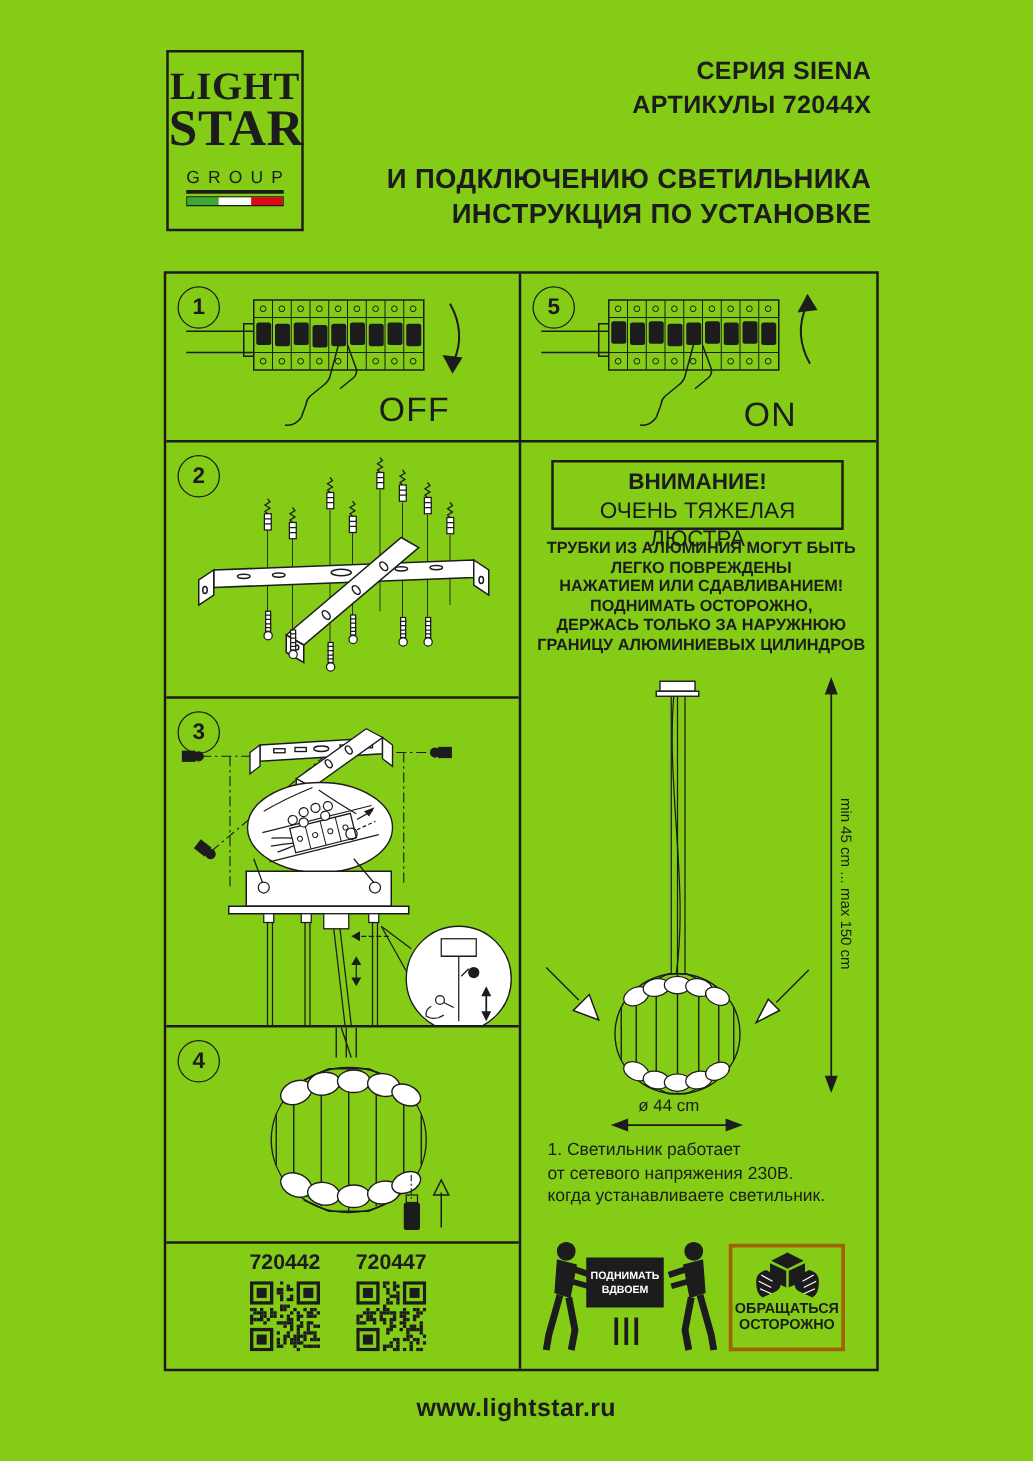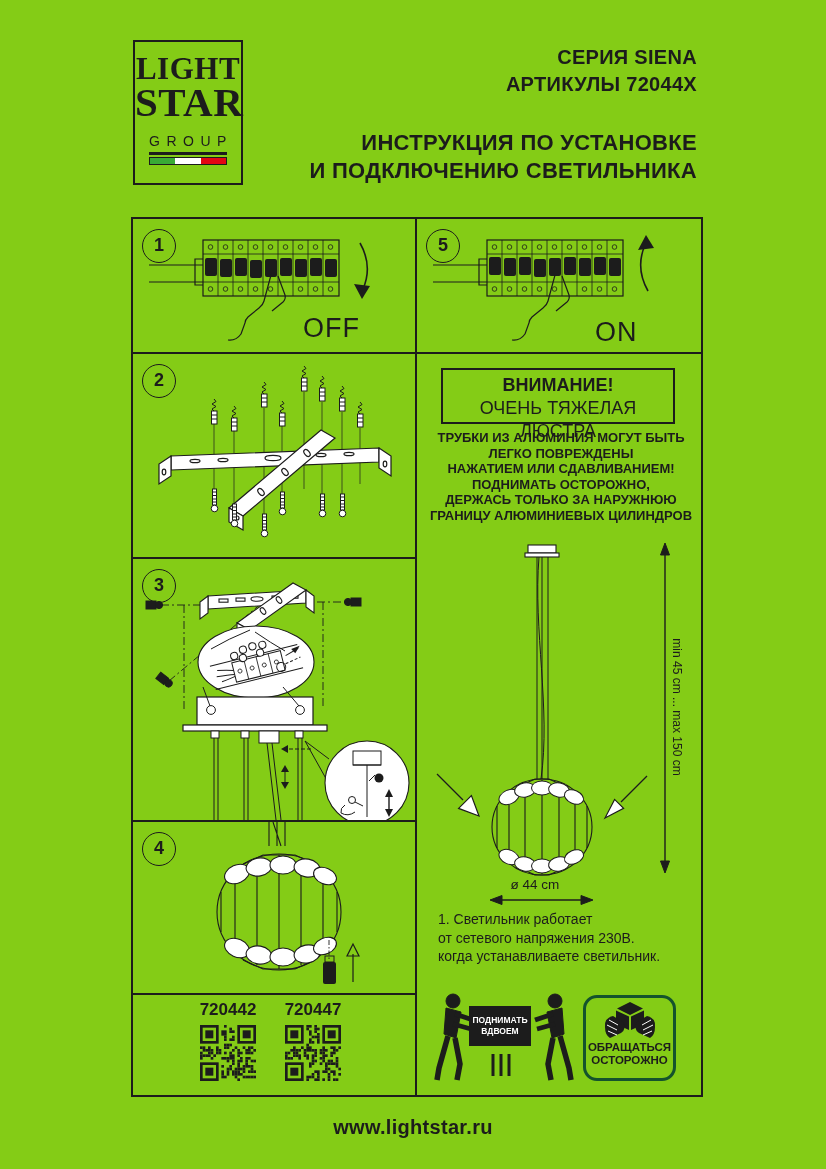--- a/index.html
+++ b/index.html
@@ -31,21 +31,21 @@
            text-align:center;padding-top:4px;}
   .warnbox .w1{font-size:18px;font-weight:bold;line-height:23px;}
   .warnbox .w2{font-size:18px;line-height:23px;}
   .warntext{position:absolute;left:6px;top:76px;width:276px;text-align:center;font-weight:bold;font-size:13px;line-height:15.6px;}
   .dim-v{position:absolute;left:185px;top:346px;width:150px;text-align:center;font-size:12px;transform:rotate(90deg);white-space:nowrap;}
   .dim-d{position:absolute;left:58px;top:523px;width:120px;text-align:center;font-size:13.5px;}
   .notes{position:absolute;left:21px;top:556px;font-size:14px;line-height:18.6px;}
   .lift{position:absolute;left:16px;top:638px;width:142px;height:95px;}
   .liftbox{position:absolute;left:36px;top:14px;width:62px;height:40px;background:#1c1c1c;color:#fff;text-align:center;
            font-weight:bold;font-size:8.5px;line-height:10.5px;padding-top:9px;box-sizing:border-box;}
-  .care{position:absolute;left:166px;top:641px;width:93px;height:86px;border:3px solid #14532d;border-radius:14px;
+  .care{position:absolute;left:166px;top:641px;width:93px;height:86px;border:3px solid #a16207;border-radius:0;
         box-sizing:border-box;text-align:center;}
   .care .ct{font-size:11.5px;font-weight:bold;line-height:13px;}
   
   .qrnum{position:absolute;top:5px;font-size:17px;font-weight:bold;width:90px;text-align:center;}
   .qr{position:absolute;width:56px;height:56px;}
   
   .footer{position:absolute;left:0;top:1116px;width:100%;text-align:center;font-size:20px;font-weight:bold;letter-spacing:.3px;}
   svg{display:block;}
 </style>
 </head>
@@ -62,22 +62,22 @@
       <i style="background:#3aaa35"></i>
       <i style="background:#ffffff"></i>
       <i style="background:#e30613"></i>
     </div>
   </div>
 
   <div class="titles">
     <div class="t-small">СЕРИЯ SIENA</div>
     <div class="t-small">АРТИКУЛЫ 72044X</div>
     <div class="t-gap"></div>
+    <div class="t-big">И ПОДКЛЮЧЕНИЮ СВЕТИЛЬНИКА</div>
     <div class="t-big">ИНСТРУКЦИЯ ПО УСТАНОВКЕ</div>
-    <div class="t-big">И ПОДКЛЮЧЕНИЮ СВЕТИЛЬНИКА</div>
   </div>
 
   <div class="grid">
     <div class="gline" style="left:282px;top:0;width:2px;height:876px"></div>
     <div class="gline" style="left:0;top:133px;width:568px;height:2px"></div>
     <div class="gline" style="left:0;top:338px;width:282px;height:2px"></div>
     <div class="gline" style="left:0;top:601px;width:282px;height:2px"></div>
     <div class="gline" style="left:0;top:774px;width:282px;height:2px"></div>
 
     <div class="cell" style="left:0;top:0;width:282px;height:133px">

